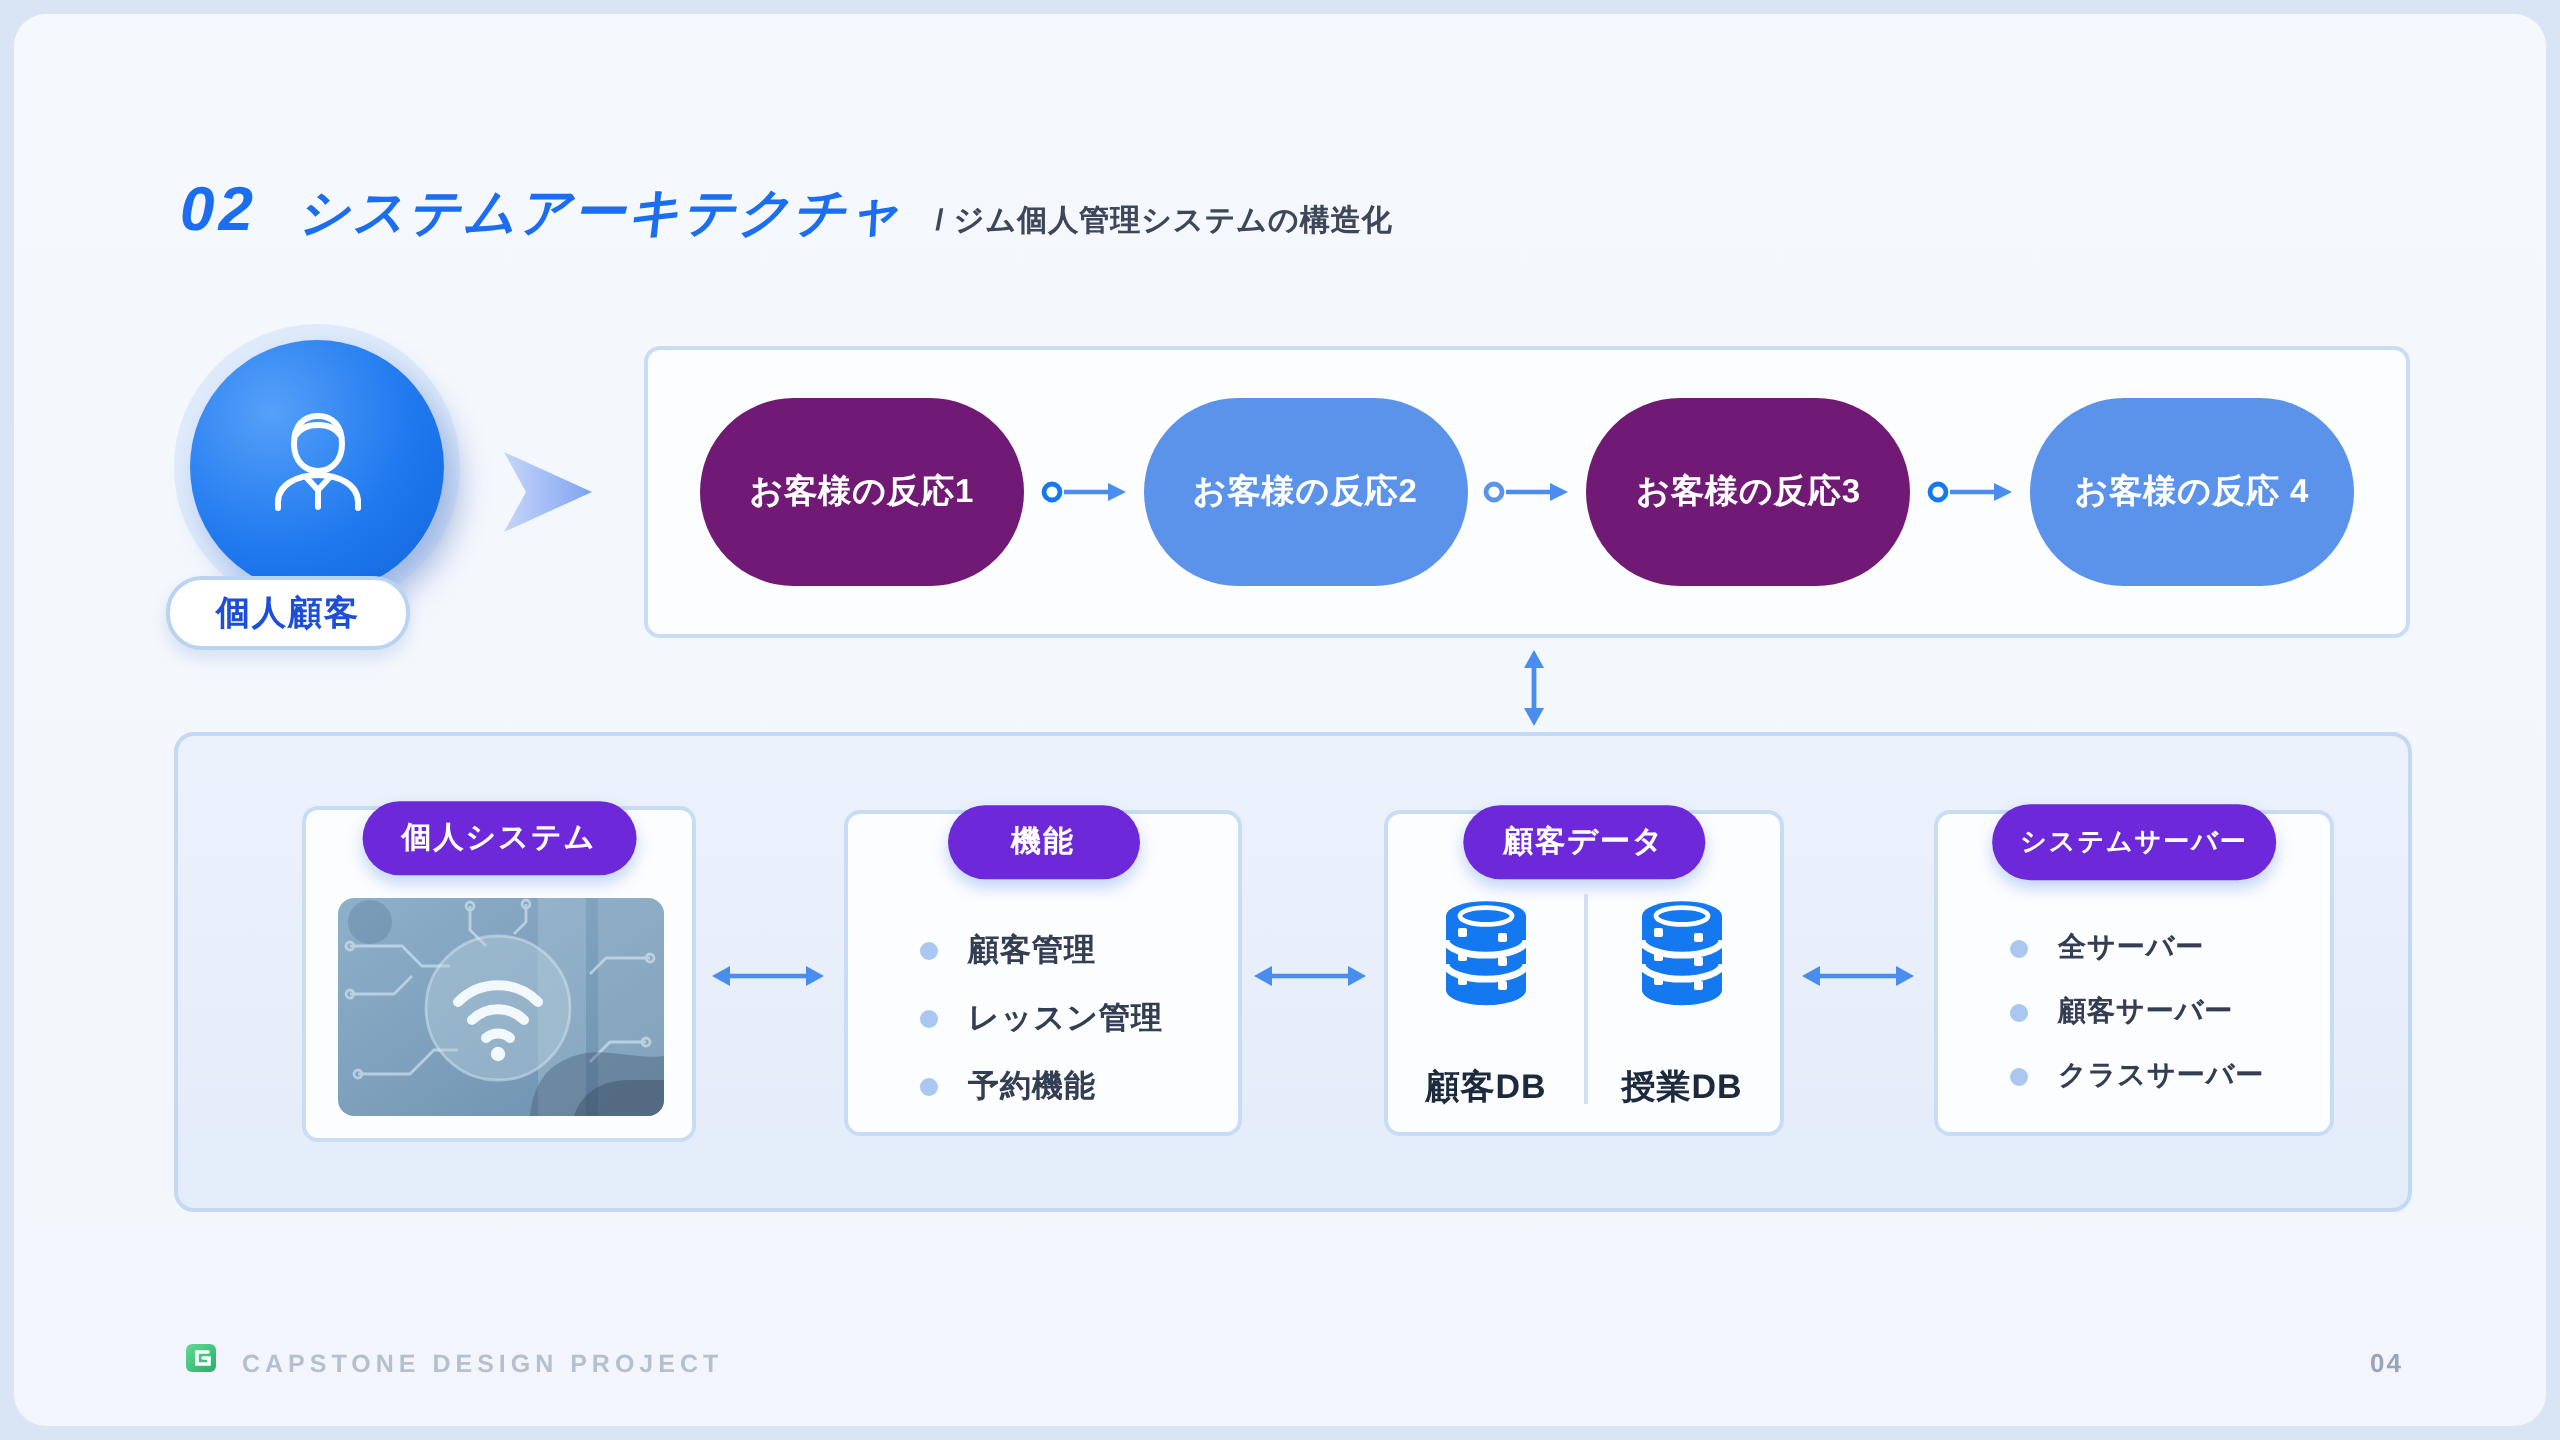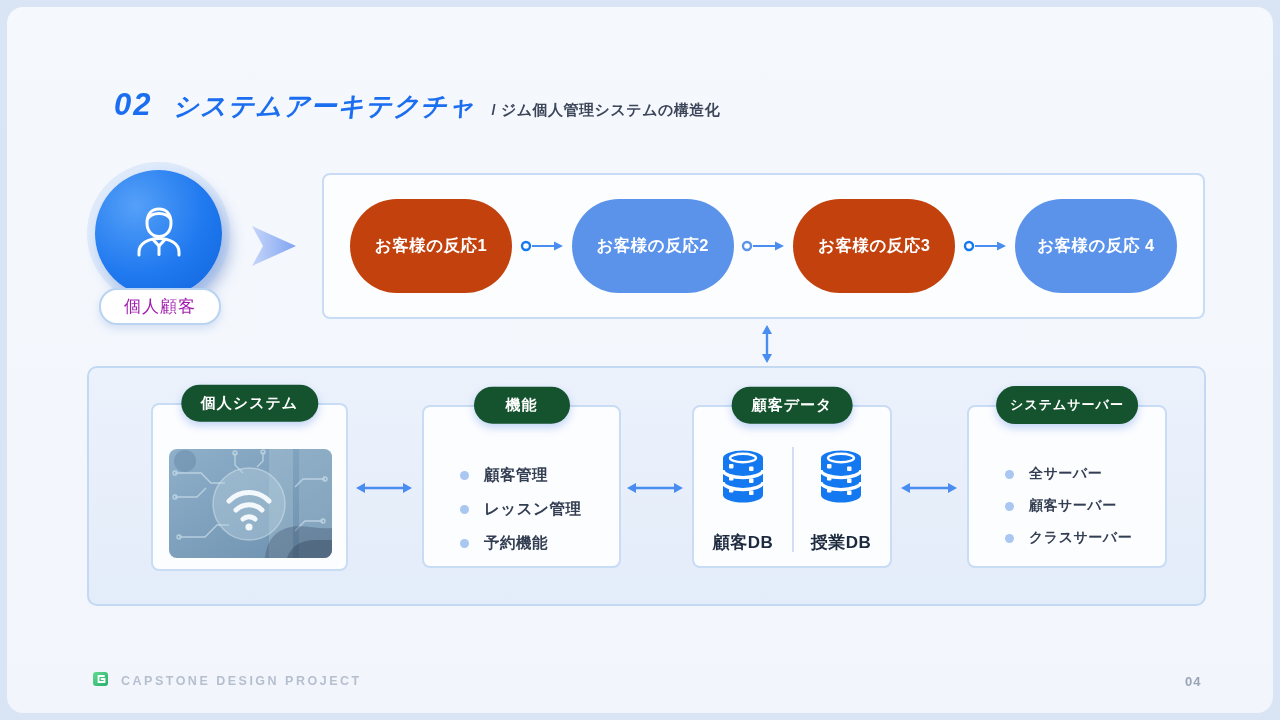--- a/index.html
+++ b/index.html
@@ -8,71 +8,71 @@
     background:#d9e4f4;
     font-family:"Liberation Sans","DejaVu Sans",sans-serif;
     overflow:hidden;
   }
   .slide{
     position:absolute;inset:7px;border-radius:16px;
     background:linear-gradient(180deg,#f5f8fd 0%,#f2f6fc 100%);
     overflow:hidden;
   }
   
-  .header{position:absolute;left:83px;top:80px;display:flex;align-items:baseline;margin-left:24px;}
+  .header{position:absolute;left:83px;top:80px;display:flex;align-items:baseline;}
   .h-num{font-size:31px;font-weight:800;font-style:italic;color:#1b6ef0;letter-spacing:2px;}
   .h-title{font-size:26px;font-weight:700;font-style:italic;color:#1b6ef0;margin-left:20px;letter-spacing:1px;}
   .h-sub{font-size:15px;font-weight:700;color:#3d4759;margin-left:16px;letter-spacing:.5px;}
   
   .actor-circle{
     position:absolute;left:88px;top:163px;width:127px;height:127px;border-radius:50%;
     background:radial-gradient(circle at 32% 28%,#55a0f8 0%,#2079ef 55%,#0f64dc 100%);
     box-shadow:0 0 0 8px rgba(150,190,248,.22), 7px 9px 16px rgba(25,75,175,.38);
     display:flex;align-items:center;justify-content:center;
   }
   .actor-label{
-    position:absolute;left:92px;top:281px;width:118px;height:33px;
+    position:absolute;left:76px;top:281px;width:118px;height:33px;
     background:#ffffff;border:2px solid #b9d3f3;border-radius:18px;
-    color:#a21caf;font-size:17px;font-weight:400;
+    color:#1d4ed8;font-size:17px;font-weight:700;
     display:flex;align-items:center;justify-content:center;
     box-shadow:0 4px 8px rgba(80,120,200,.18);
     letter-spacing:1px;
   }
   .big-arrow{position:absolute;left:241px;top:213px;}
   
   .flow-box{
     position:absolute;left:315px;top:166px;width:883px;height:146px;
     background:#fbfdff;border:2px solid #c8dcf5;border-radius:8px;
     box-sizing:border-box;
     display:flex;align-items:center;justify-content:space-between;
     padding:0 26px;
   }
   .pill{
     width:162px;height:94px;border-radius:47px;flex:0 0 auto;
     color:#ffffff;font-size:16.5px;font-weight:600;letter-spacing:.5px;
     display:flex;align-items:center;justify-content:center;
   }
-  .pill.dark{background:#c2410c;}
+  .pill.dark{background:#701a75;}
   .pill.light{background:#5b93ea;}
   .connector{flex:0 0 auto;display:flex;align-items:center;}
   
   .v-arrow{position:absolute;left:752px;top:317px;}
   
   .bottom-box{
     position:absolute;left:80px;top:359px;width:1119px;height:240px;
     background:linear-gradient(180deg,#ecf2fc 0%,#e3ecf9 100%);
     border:2px solid #c3d8f2;border-radius:10px;box-sizing:border-box;
   }
   .card{
     position:absolute;background:#fcfdff;border:2px solid #c8dcf5;border-radius:8px;
     box-sizing:border-box;
   }
   .card-pill{
-    position:absolute;top:0;left:50%;transform:translate(-50%,-55%);
-    background:#14532d;color:#fff;font-weight:700;border-radius:21px;
+    position:absolute;top:16px;left:50%;transform:translate(-50%,-55%);
+    background:#6d28d9;color:#fff;font-weight:700;border-radius:21px;
     padding:9px 20px;font-size:15px;white-space:nowrap;min-width:96px;text-align:center;
     box-shadow:0 4px 8px rgba(20,90,220,.25);letter-spacing:1px;box-sizing:border-box;
   }
   .card-pill.small{font-size:13px;padding:10px 14px;}
   .card1{left:62px;top:35px;width:197px;height:168px;}
   .card2{left:333px;top:37px;width:199px;height:163px;}
   .card3{left:603px;top:37px;width:200px;height:163px;}
   .card4{left:878px;top:37px;width:200px;height:163px;}
   .circuit-img{
     position:absolute;left:16px;top:44px;width:163px;height:109px;

